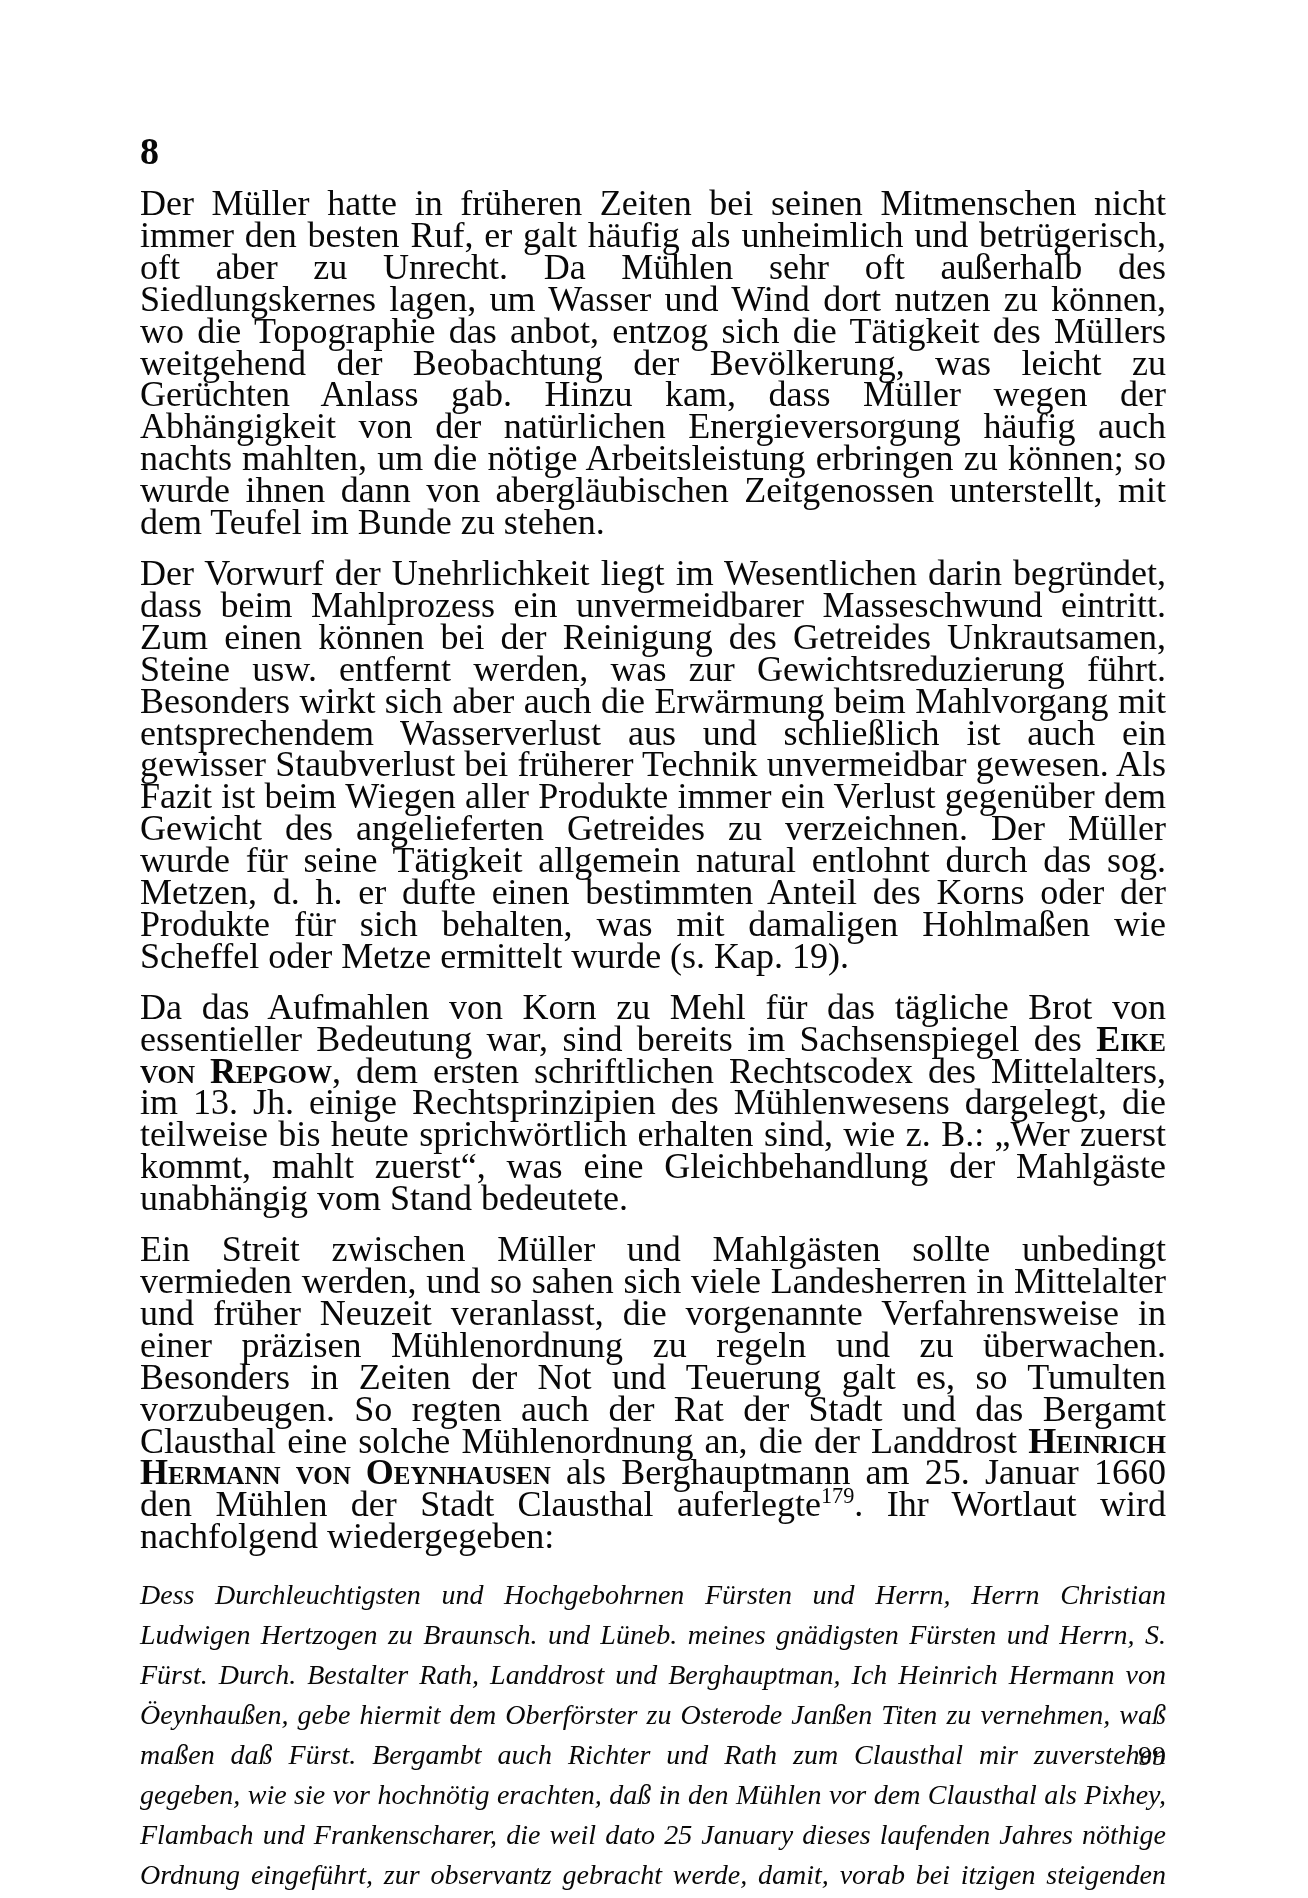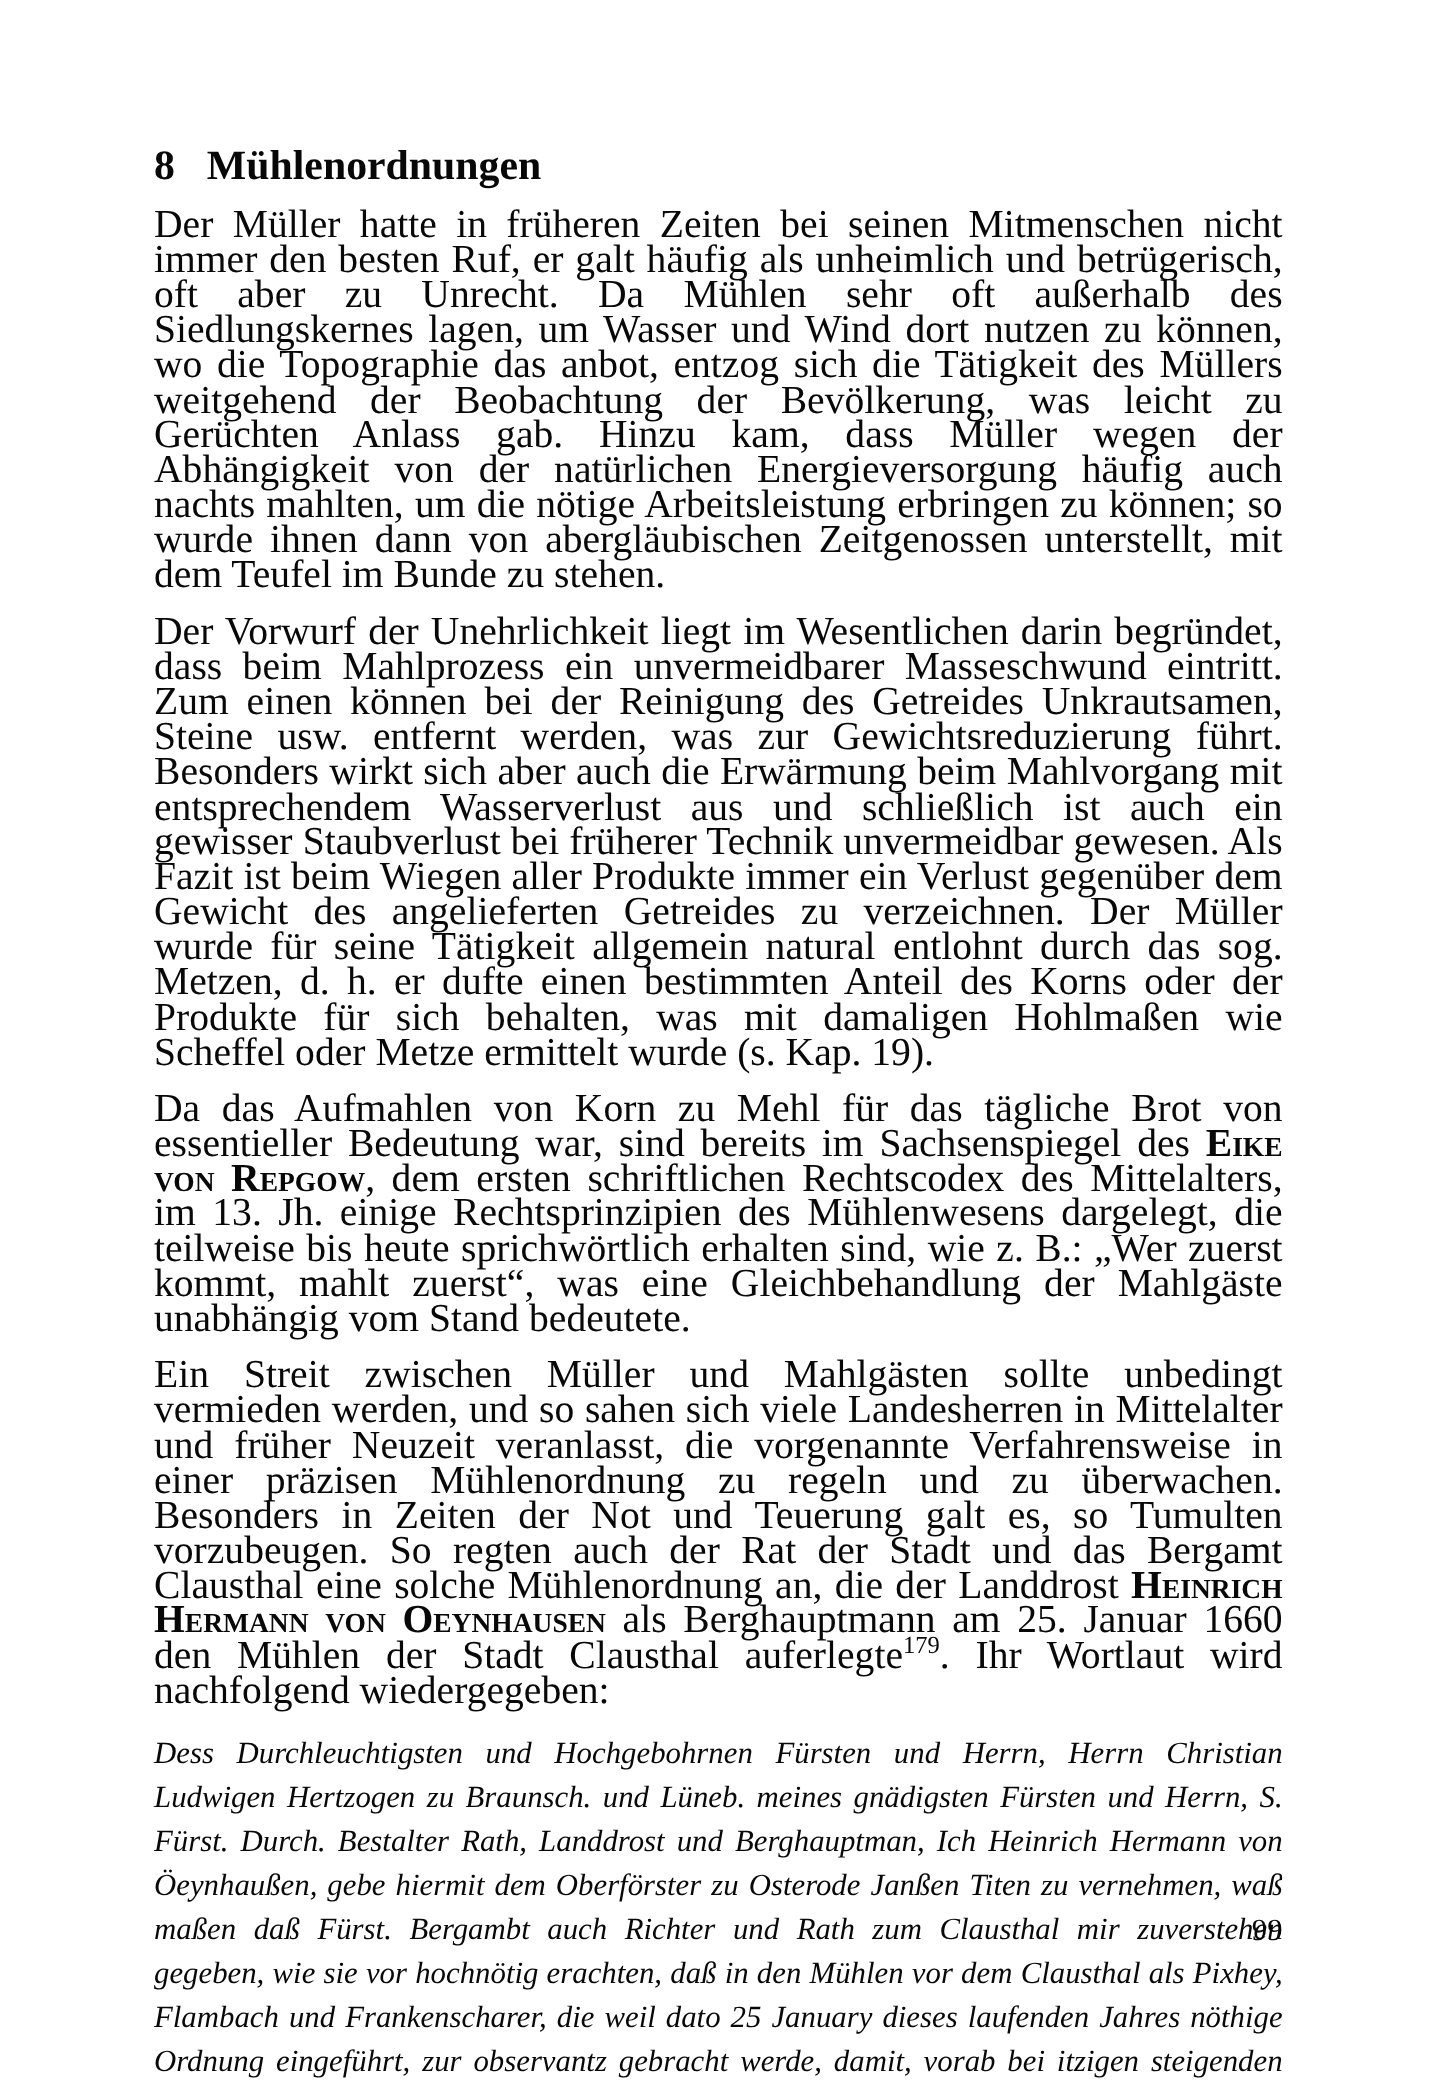--- a/index.html
+++ b/index.html
@@ -67,21 +67,20 @@
     line-height: 32px;
   }
 </style>
 </head>
 <body>
 
 <div class="page-content">
 
   <h1 class="chapter-heading">
     <span class="ch-num">8</span>
-    <span class="ch-title">Mühlenordnungen</span>
   </h1>
 
   <p class="body-par">Der Müller hatte in früheren Zeiten bei seinen Mitmenschen nicht immer den besten Ruf, er galt häufig als unheimlich und betrügerisch, oft aber zu Unrecht. Da Mühlen sehr oft außerhalb des Siedlungskernes lagen, um Wasser und Wind dort nutzen zu können, wo die Topographie das anbot, entzog sich die Tätigkeit des Müllers weitgehend der Beobachtung der Bevölkerung, was leicht zu Gerüchten Anlass gab. Hinzu kam, dass Müller wegen der Abhängigkeit von der natürlichen Energieversorgung häufig auch nachts mahlten, um die nötige Arbeitsleistung erbringen zu können; so wurde ihnen dann von abergläubischen Zeitgenossen unterstellt, mit dem Teufel im Bunde zu stehen.</p>
 
   <p class="body-par">Der Vorwurf der Unehrlichkeit liegt im Wesentlichen darin begründet, dass beim Mahlprozess ein unvermeidbarer Masseschwund eintritt. Zum einen können bei der Reinigung des Getreides Unkrautsamen, Steine usw. entfernt werden, was zur Gewichtsreduzierung führt. Besonders wirkt sich aber auch die Erwärmung beim Mahlvorgang mit entsprechendem Wasserverlust aus und schließlich ist auch ein gewisser Staubverlust bei früherer Technik unvermeidbar gewesen. Als Fazit ist beim Wiegen aller Produkte immer ein Verlust gegenüber dem Gewicht des angelieferten Getreides zu verzeichnen. Der Müller wurde für seine Tätigkeit allgemein natural entlohnt durch das sog. Metzen, d. h. er dufte einen bestimmten Anteil des Korns oder der Produkte für sich behalten, was mit damaligen Hohlmaßen wie Scheffel oder Metze ermittelt wurde (s. Kap. 19).</p>
 
   <p class="body-par"><span>Da das Aufmahlen von Korn zu Mehl für das tägliche Brot von essentieller Bedeutung war, sind bereits im Sachsenspiegel des </span><span class="smallcaps">Eike von Repgow</span><span>, dem ersten schriftlichen Rechtscodex des Mittelalters, im 13. Jh. einige Rechtsprinzipien des Mühlenwesens dargelegt, die teilweise bis heute sprichwörtlich erhalten sind, wie z. B.: „Wer zuerst kommt, mahlt zuerst“, was eine Gleichbehandlung der Mahlgäste unabhängig vom Stand bedeutete.</span></p>
 
   <p class="body-par last-before-quote"><span>Ein Streit zwischen Müller und Mahlgästen sollte unbedingt vermieden werden, und so sahen sich viele Landesherren in Mittelalter und früher Neuzeit veranlasst, die vorgenannte Verfahrensweise in einer präzisen Mühlenordnung zu regeln und zu überwachen. Besonders in Zeiten der Not und Teuerung galt es, so Tumulten vorzubeugen. So regten auch der Rat der Stadt und das Bergamt Clausthal eine solche Mühlenordnung an, die der Landdrost </span><span class="smallcaps">Heinrich Hermann von Oeynhausen</span><span> als Berghauptmann am 25. Januar 1660 den Mühlen der Stadt Clausthal auferlegte</span><sup class="fnref">179</sup><span>. Ihr Wortlaut wird nachfolgend wiedergegeben:</span></p>
 

